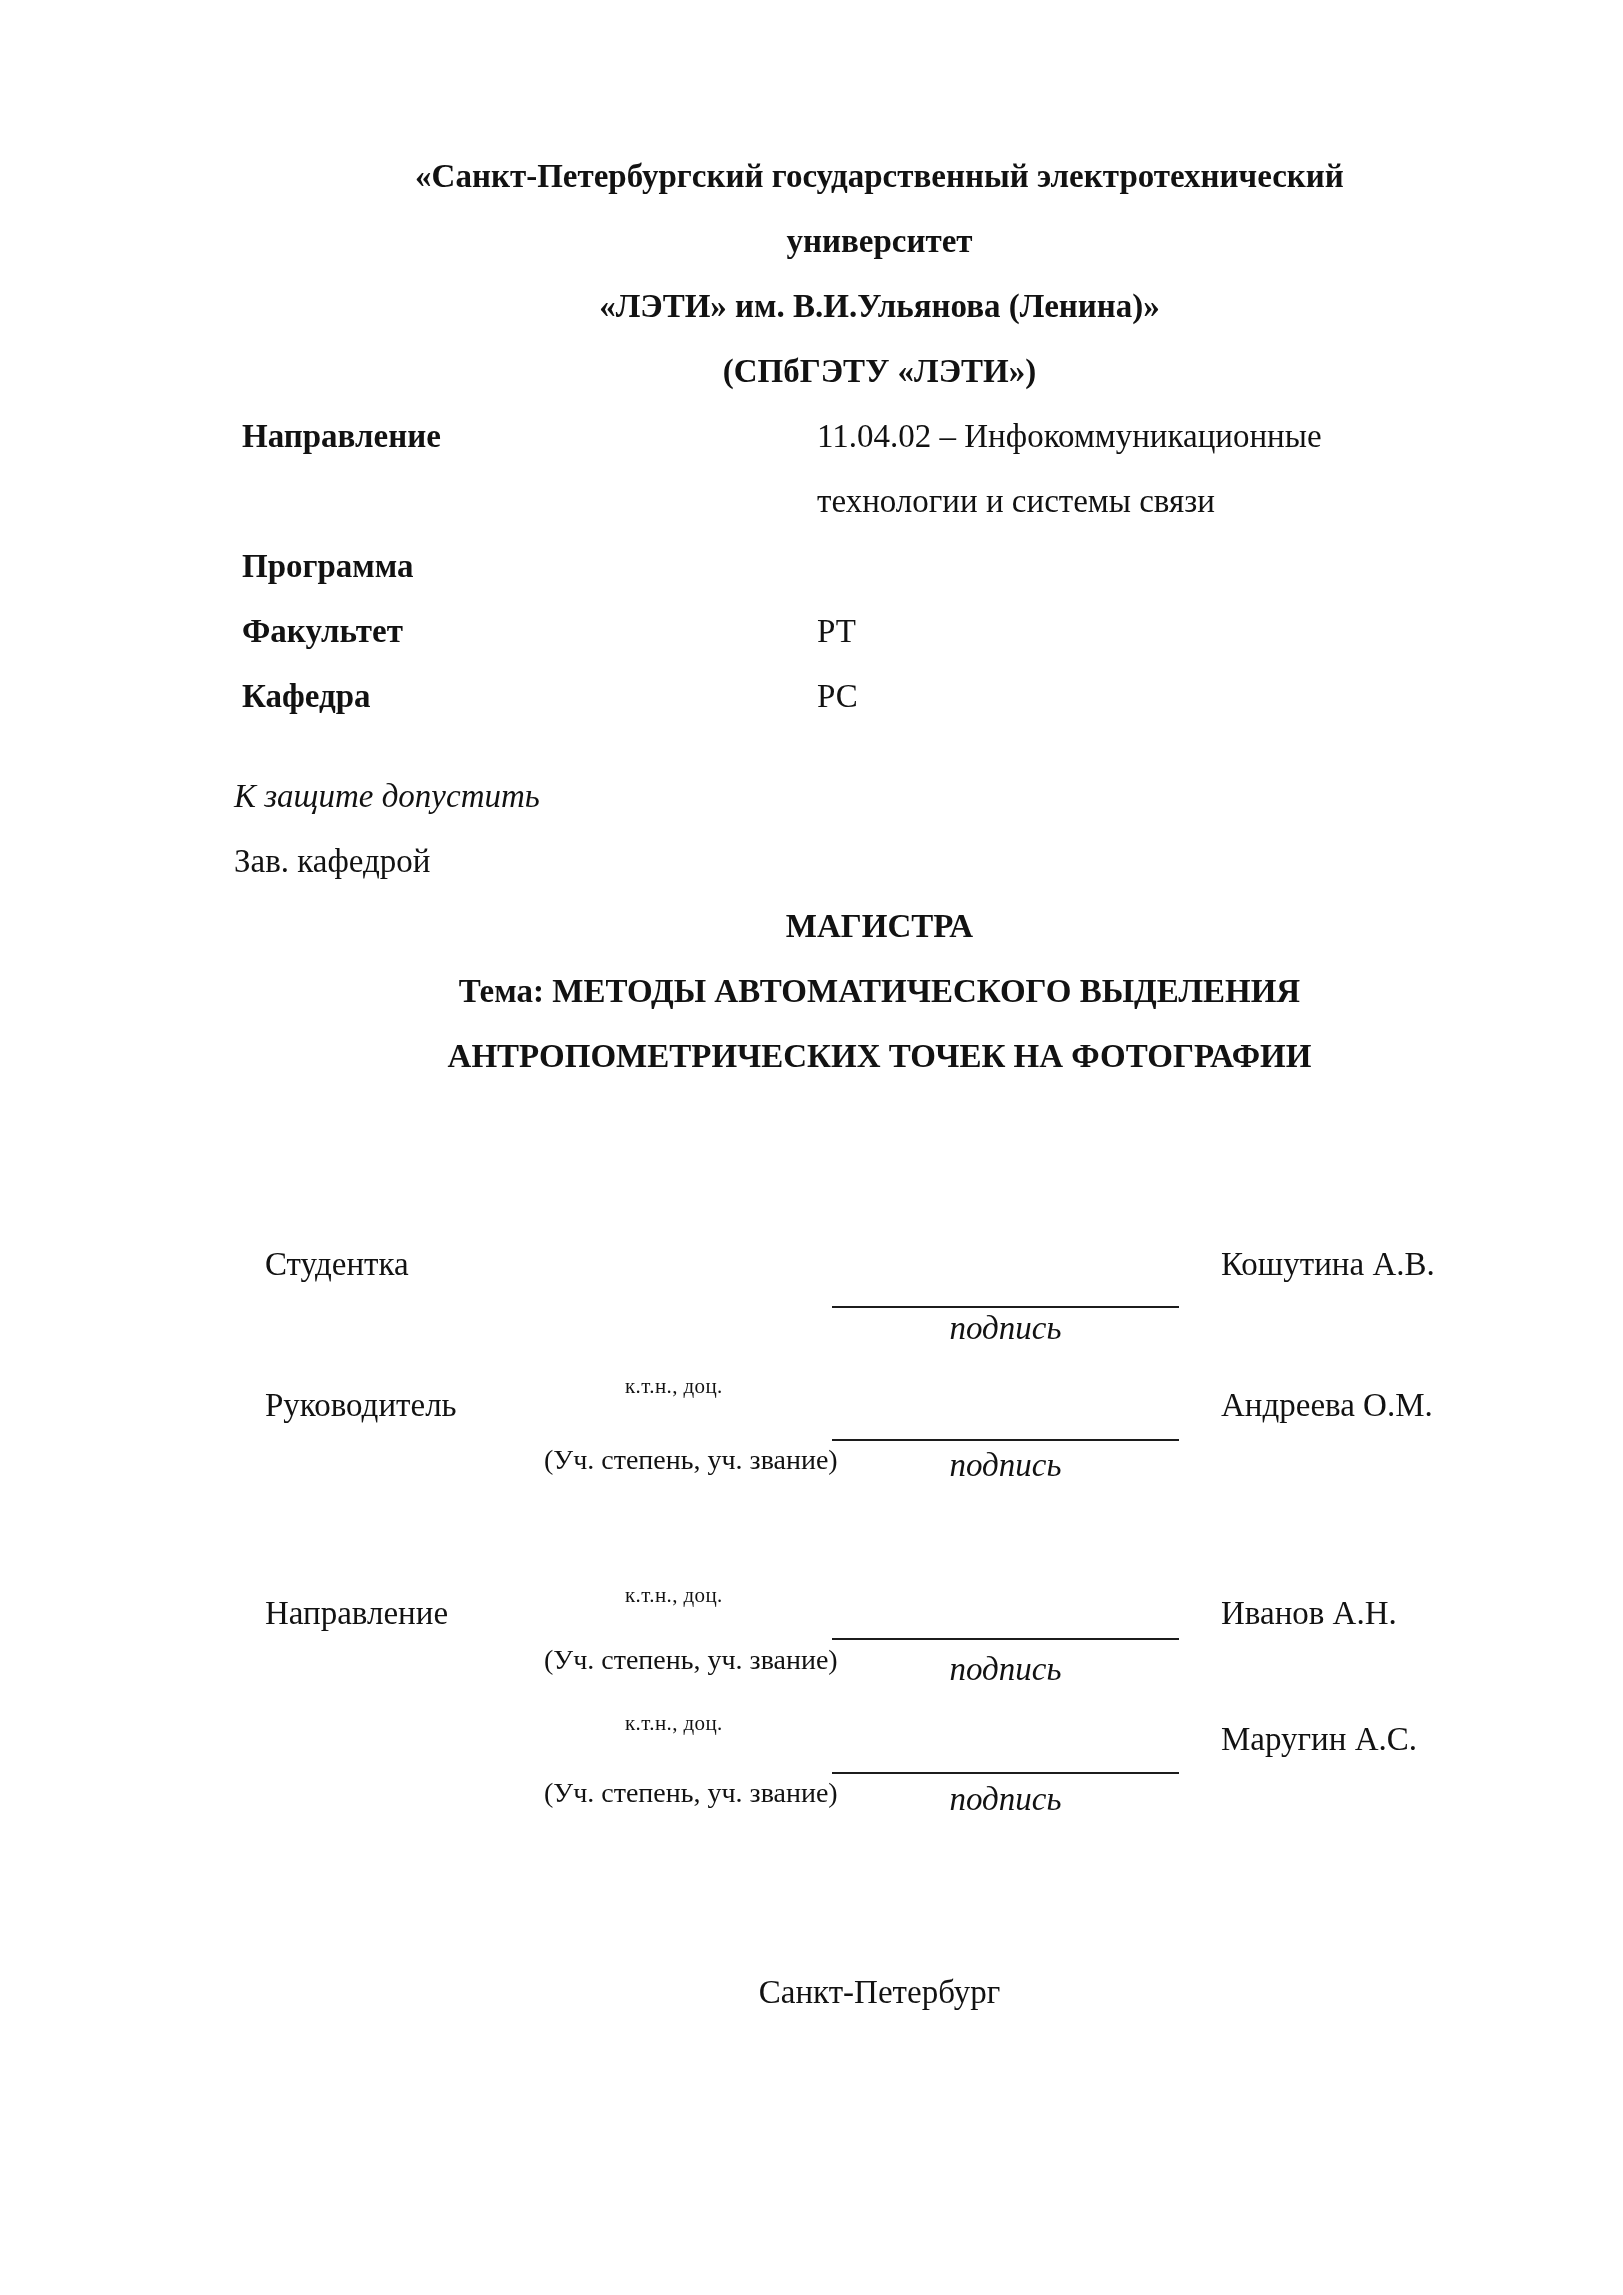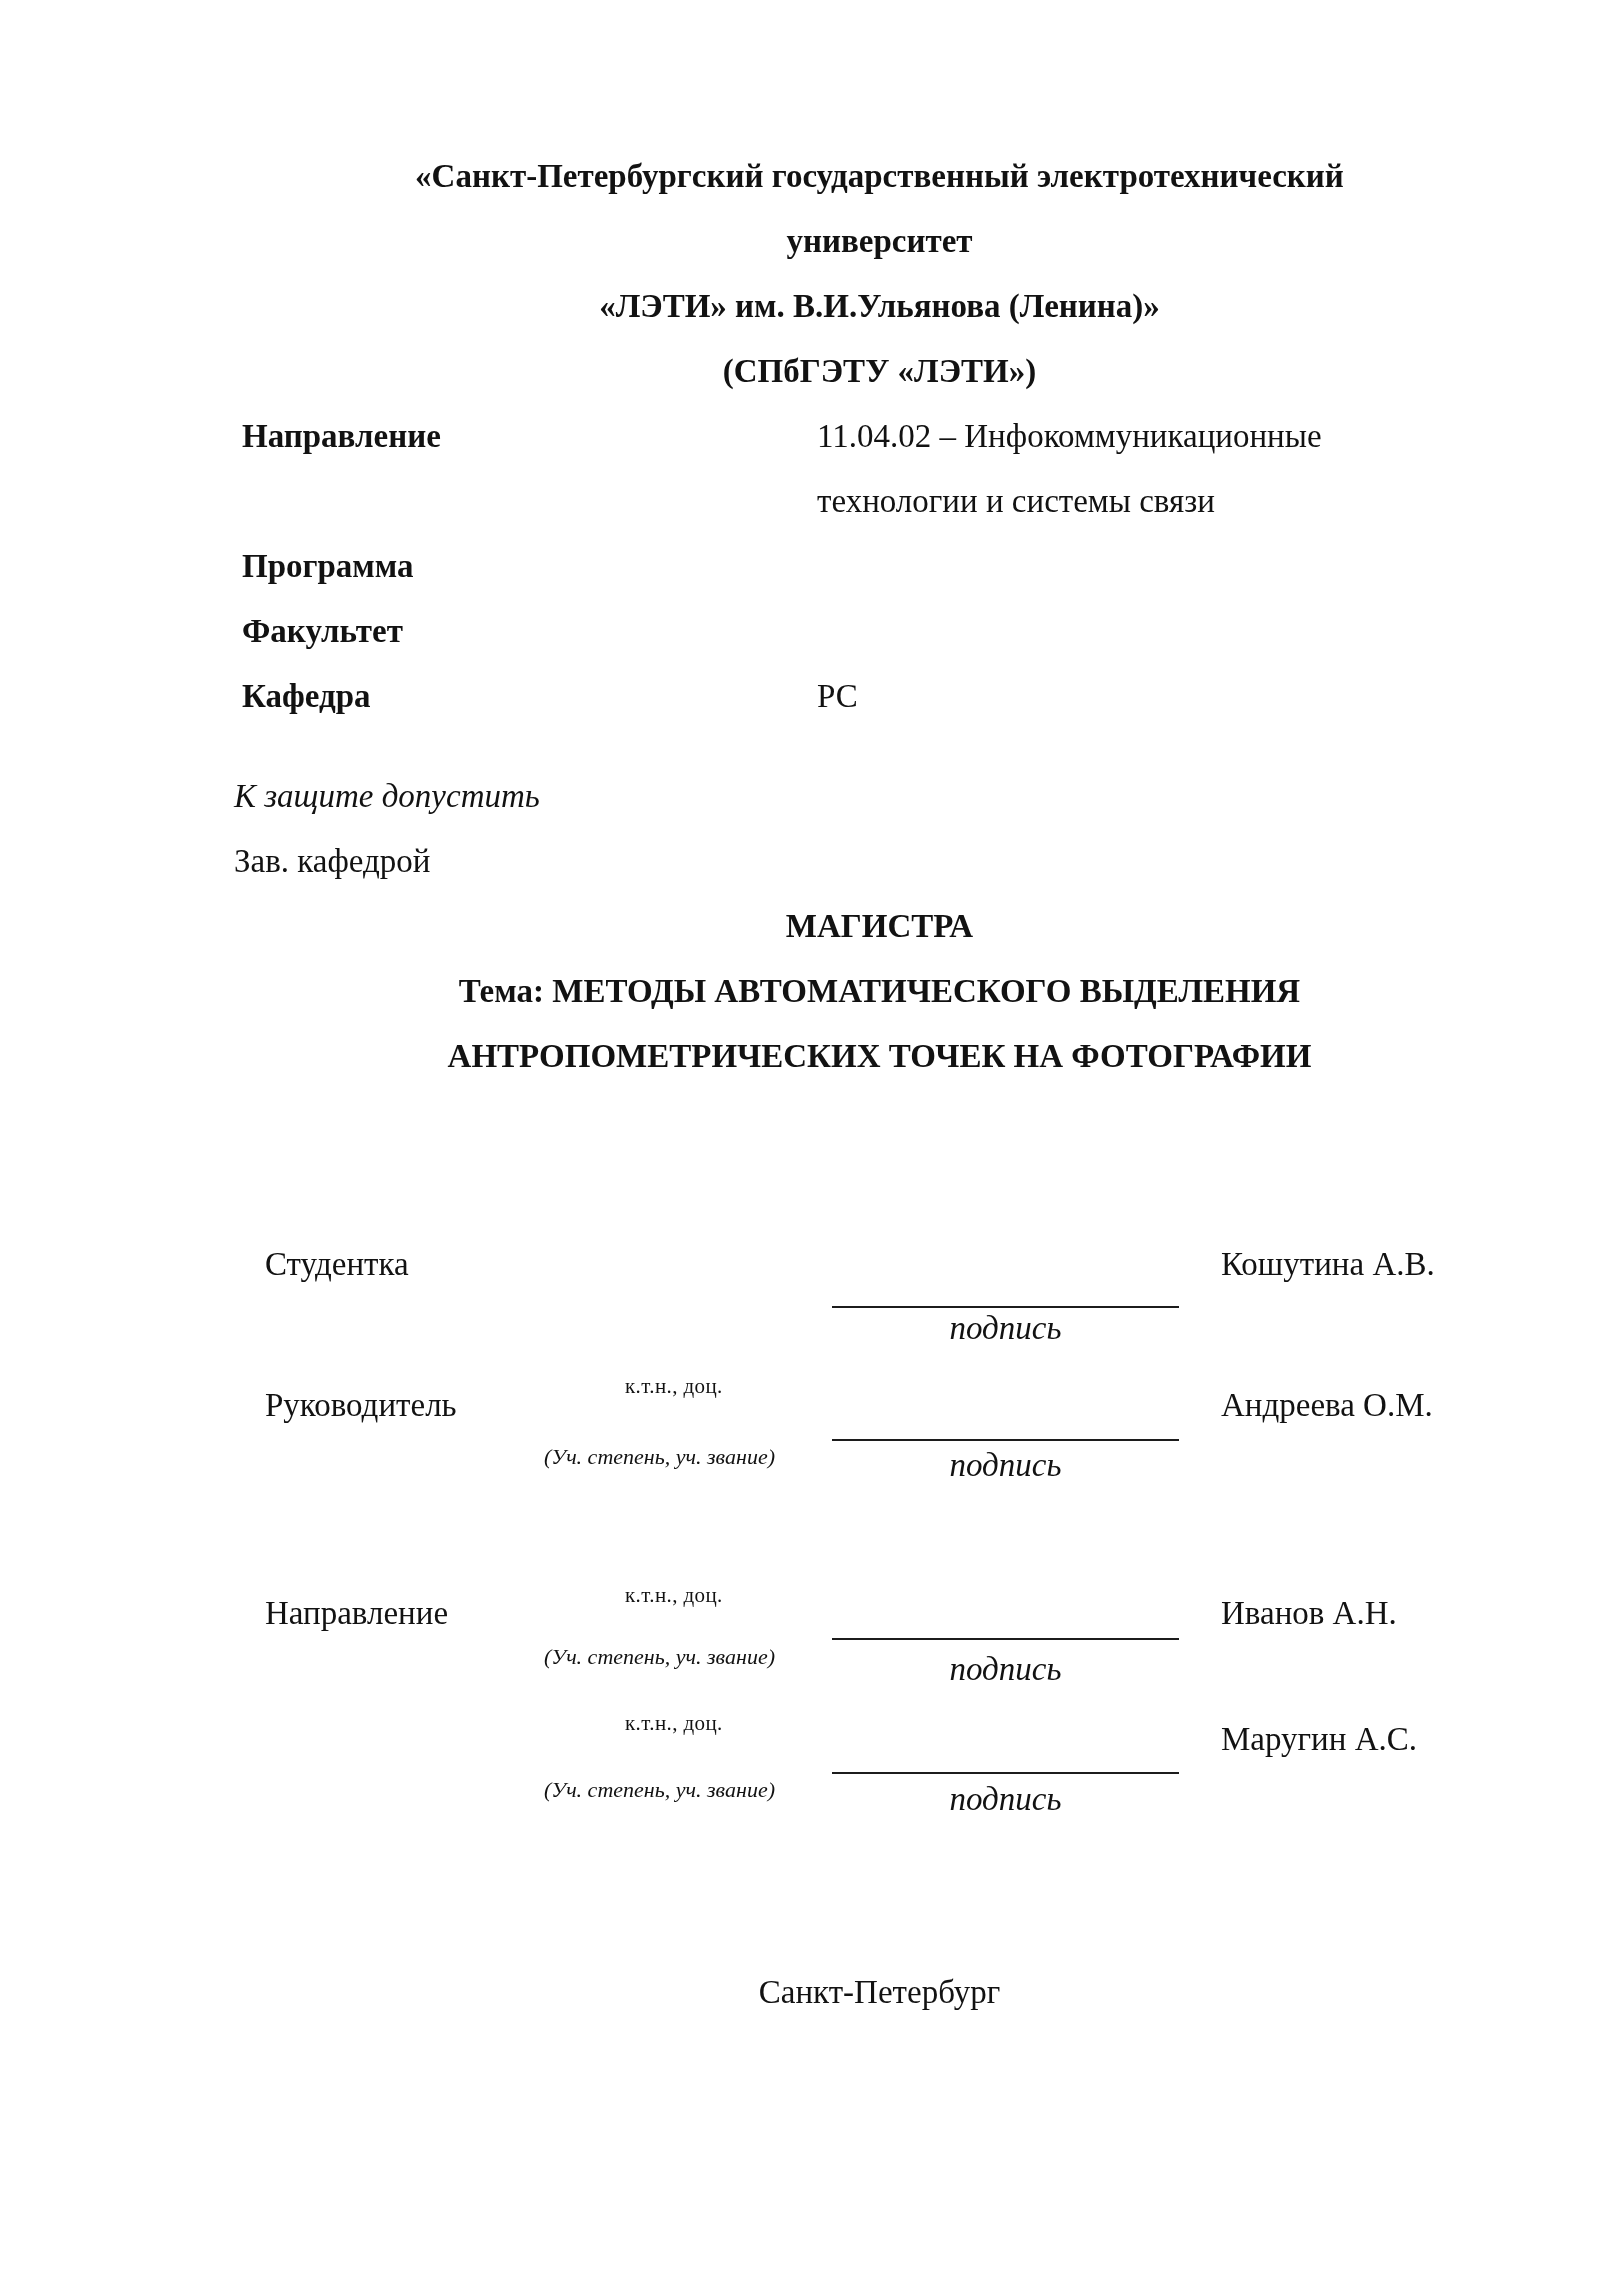--- a/index.html
+++ b/index.html
@@ -55,22 +55,21 @@
     width: 347px;
     text-align: center;
     font-style: italic;
   }
   .small-degree {
     font-size: 21px;
     letter-spacing: 0.4px;
     font-family: Liberation Serif, serif;
   }
   .small-caption {
-    font-size: 22px;
-    font-style: italic;
+    font-size: 28px;
   }
   .footer-block {
     position: absolute;
     left: 234px;
     top: 1960px;
     width: 1291px;
     line-height: 65px;
     text-align: center;
   }
 </style>
@@ -93,20 +92,21 @@
         <div>технологии и системы связи</div>
       </div>
     </div>
 
     <div class="field-row">
       <div class="field-label">Программа</div>
     </div>
 
     <div class="field-row">
       <div class="field-label">Факультет</div>
+      <div class="field-value">РТ</div>
     </div>
 
     <div class="field-row">
       <div class="field-label">Кафедра</div>
       <div class="field-value">РС</div>
     </div>
 
     <div class="admission-block">
       <div class="i">К защите допустить</div>
       <div>Зав. кафедрой</div>

